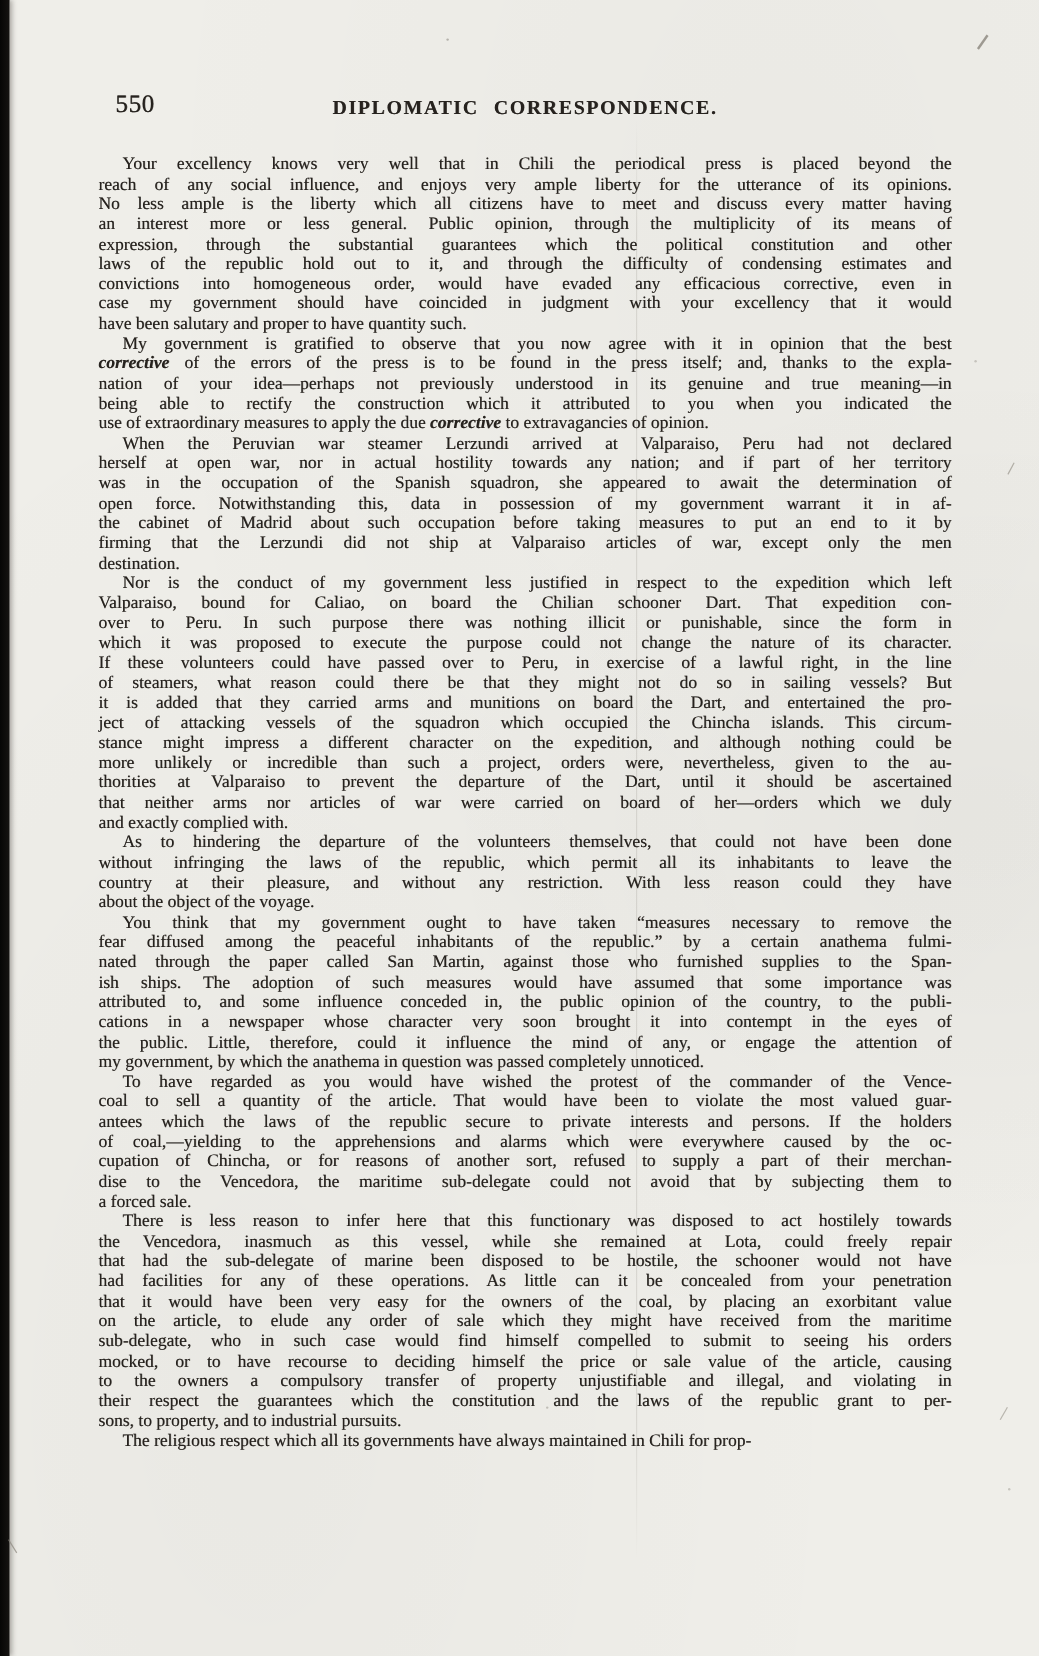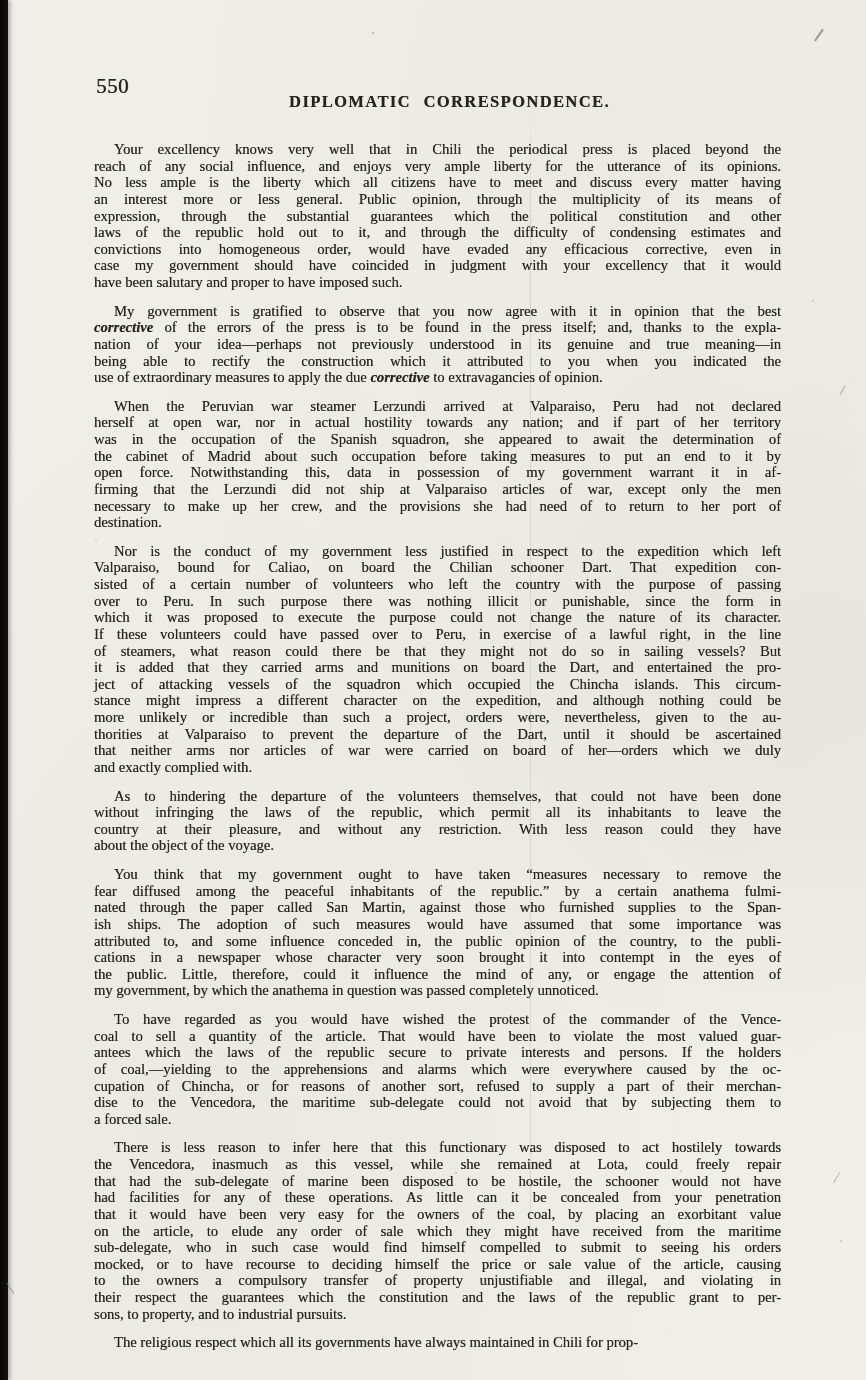--- a/index.html
+++ b/index.html
@@ -18,31 +18,31 @@
     position:absolute;left:0;top:0;width:8px;height:1380px;
     background:linear-gradient(90deg,#060605,#151311);
     box-shadow:2px 0 4px rgba(40,35,28,0.35);
   }
   .page-num{
     position:absolute;left:96px;top:74px;
     font-size:21px;letter-spacing:0.5px;
     text-shadow:0.4px 0 0 rgba(38,34,30,0.75);
   }
   .running-head{
-    position:absolute;left:82px;top:80px;width:711px;margin:12px;
+    position:absolute;left:82px;top:80px;width:711px;margin:0;
     text-align:center;font-size:16.5px;font-weight:bold;
     letter-spacing:1.4px;word-spacing:7px;
     text-shadow:0.3px 0 0 rgba(38,34,30,0.6);
   }
   .text-block{
     position:absolute;left:82px;top:129px;width:711px;
     font-size:14.6px;line-height:16.62px;
     text-shadow:0.35px 0 0.1px rgba(38,34,30,0.55);
   }
-  .para{margin:12px;}
+  .para{margin:0;}
   .line{white-space:normal;text-align:left;}
   .line.just{text-align:justify;text-align-last:justify;}
   .line.first{text-indent:20px;}
   .line i{font-style:italic;font-weight:600;}
   .crease{
     position:absolute;left:530px;top:100px;width:1px;height:1200px;
     background:linear-gradient(180deg,transparent,rgba(110,104,94,0.16) 8%,rgba(110,104,94,0.16) 90%,transparent);
   }
   .scan-mark{position:absolute;background:#8a857c;opacity:0.8;}
   .mark-1{left:818px;top:28px;width:1.5px;height:14px;transform:rotate(35deg);}
@@ -70,43 +70,41 @@
   <main class="text-block">
       <div class="para">
         <div class="line first just">Your excellency knows very well that in Chili the periodical press is placed beyond the</div>
         <div class="line just">reach of any social influence, and enjoys very ample liberty for the utterance of its opinions.</div>
         <div class="line just">No less ample is the liberty which all citizens have to meet and discuss every matter having</div>
         <div class="line just">an interest more or less general. Public opinion, through the multiplicity of its means of</div>
         <div class="line just">expression, through the substantial guarantees which the political constitution and other</div>
         <div class="line just">laws of the republic hold out to it, and through the difficulty of condensing estimates and</div>
         <div class="line just">convictions into homogeneous order, would have evaded any efficacious corrective, even in</div>
         <div class="line just">case my government should have coincided in judgment with your excellency that it would</div>
-        <div class="line">have been salutary and proper to have imposed such.</div>
+        <div class="line">have been salutary and proper to have quantity such.</div>
       </div>
       <div class="para">
         <div class="line first just">My government is gratified to observe that you now agree with it in opinion that the best</div>
         <div class="line just"><i>corrective</i> of the errors of the press is to be found in the press itself; and, thanks to the expla-</div>
         <div class="line just">nation of your idea—perhaps not previously understood in its genuine and true meaning—in</div>
         <div class="line just">being able to rectify the construction which it attributed to you when you indicated the</div>
         <div class="line">use of extraordinary measures to apply the due <i>corrective</i> to extravagancies of opinion.</div>
       </div>
       <div class="para">
         <div class="line first just">When the Peruvian war steamer Lerzundi arrived at Valparaiso, Peru had not declared</div>
         <div class="line just">herself at open war, nor in actual hostility towards any nation; and if part of her territory</div>
         <div class="line just">was in the occupation of the Spanish squadron, she appeared to await the determination of</div>
+        <div class="line just">open force. Notwithstanding this, data in possession of my government warrant it in af-</div>
         <div class="line just">the cabinet of Madrid about such occupation before taking measures to put an end to it by</div>
-        <div class="line just">open force. Notwithstanding this, data in possession of my government warrant it in af-</div>
         <div class="line just">firming that the Lerzundi did not ship at Valparaiso articles of war, except only the men</div>
-        <div class="line just">necessary to make up her crew, and the provisions she had need of to return to her port of</div>
         <div class="line">destination.</div>
       </div>
       <div class="para">
         <div class="line first just">Nor is the conduct of my government less justified in respect to the expedition which left</div>
         <div class="line just">Valparaiso, bound for Caliao, on board the Chilian schooner Dart. That expedition con-</div>
-        <div class="line just">sisted of a certain number of volunteers who left the country with the purpose of passing</div>
         <div class="line just">over to Peru. In such purpose there was nothing illicit or punishable, since the form in</div>
         <div class="line just">which it was proposed to execute the purpose could not change the nature of its character.</div>
         <div class="line just">If these volunteers could have passed over to Peru, in exercise of a lawful right, in the line</div>
         <div class="line just">of steamers, what reason could there be that they might not do so in sailing vessels? But</div>
         <div class="line just">it is added that they carried arms and munitions on board the Dart, and entertained the pro-</div>
         <div class="line just">ject of attacking vessels of the squadron which occupied the Chincha islands. This circum-</div>
         <div class="line just">stance might impress a different character on the expedition, and although nothing could be</div>
         <div class="line just">more unlikely or incredible than such a project, orders were, nevertheless, given to the au-</div>
         <div class="line just">thorities at Valparaiso to prevent the departure of the Dart, until it should be ascertained</div>
         <div class="line just">that neither arms nor articles of war were carried on board of her—orders which we duly</div>

